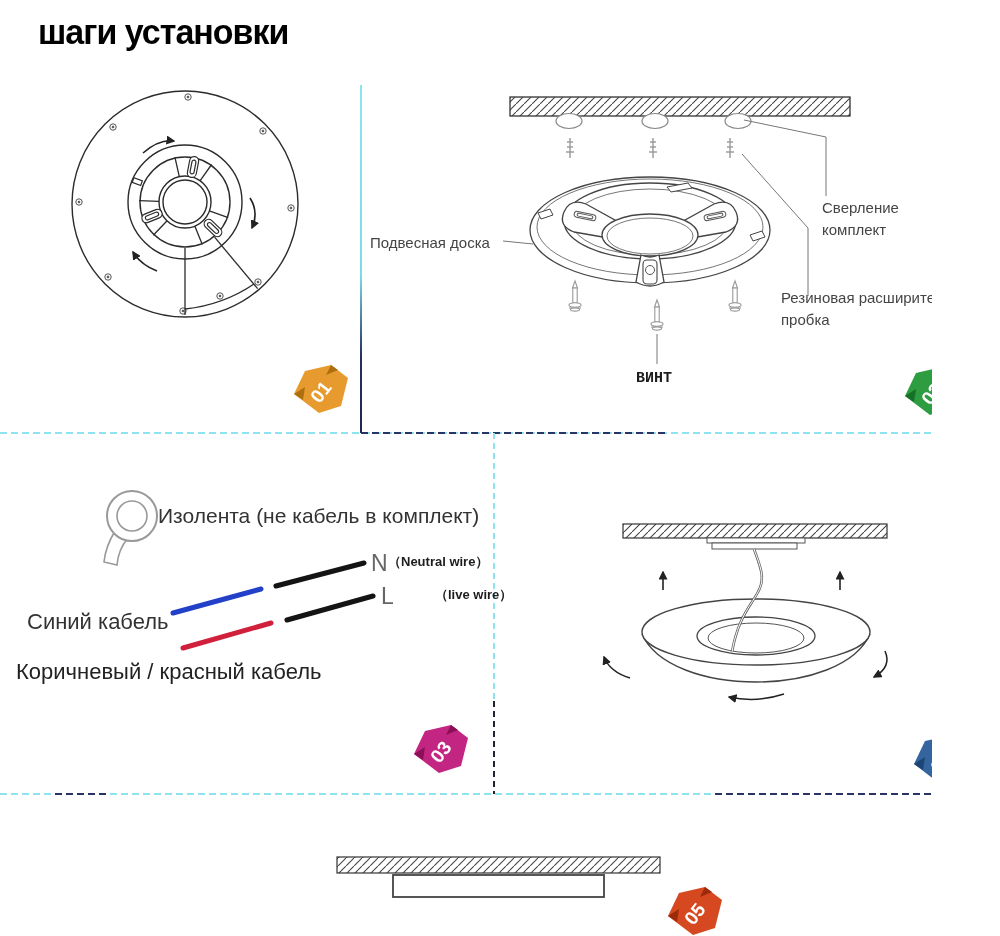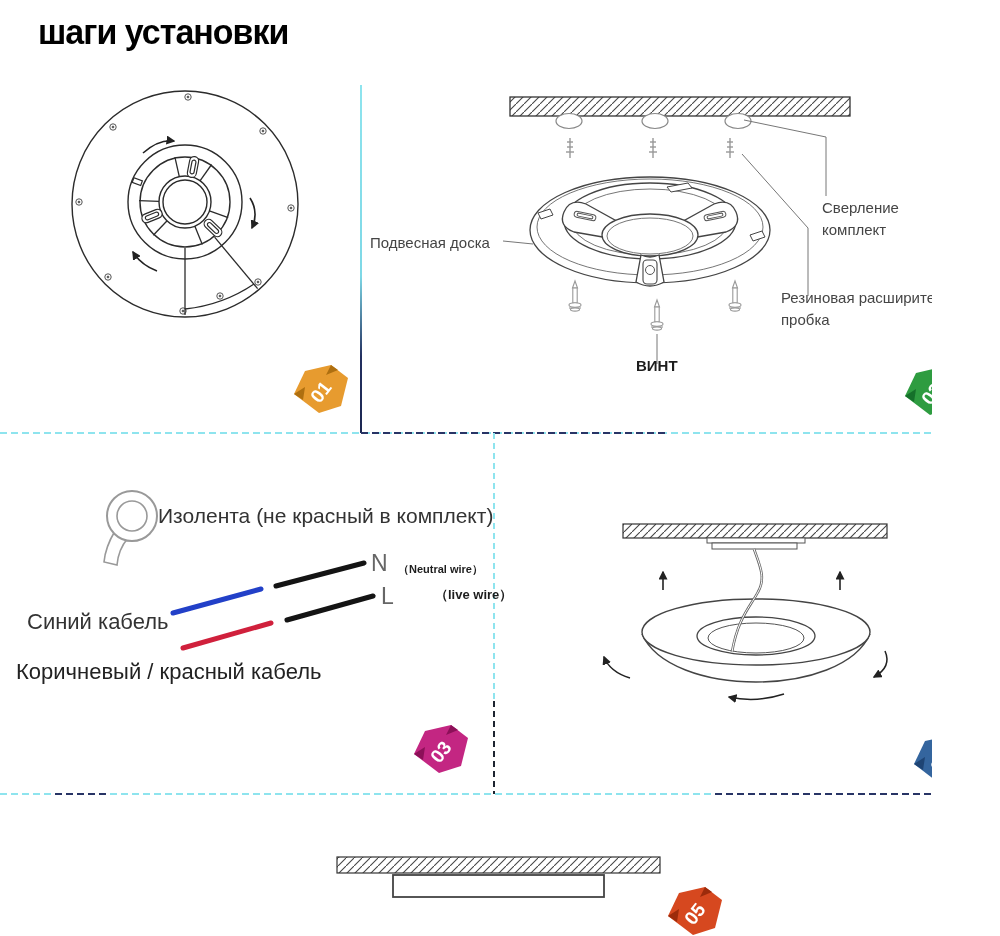--- a/index.html
+++ b/index.html
@@ -205,40 +205,40 @@
           <ellipse cx="235" cy="217" rx="6" ry="2.2"></ellipse>
           <line x1="229" y1="220" x2="241" y2="220"></line>
           <ellipse cx="235" cy="221.5" rx="4.5" ry="1.6"></ellipse>
         </g>
     </g>
   </svg>
 
   <div class="abs lbl" style="left:370px; top:232px;text-align:center;">Подвесная доска</div>
   <div class="abs lbl" style="left:822px; top:197px;">Сверление комплект</div>
   <div class="abs lbl" style="left:781px; top:287px; width:215px;">Резиновая расширительная пробка</div>
-  <div class="abs lbl lbl-bold" style="left:636px; top:355px; font-size:15px;">ВИНТ</div>
+  <div class="abs lbl lbl-bold" style="left:636px; top:368px; font-size:15px;font-family:Liberation Mono, monospace;">ВИНТ</div>
 
   <svg class="abs" style="left:95px; top:485px;" width="70" height="90" viewBox="0 0 70 90">
     <path d="M20,46 C14,56 10,66 9,77 L22,80 C23,68 27,60 33,53 Z" fill="#fff" stroke="#999" stroke-width="1.6"></path>
     <circle cx="37" cy="31" r="25" fill="#fff" stroke="#999" stroke-width="2"></circle>
     <circle cx="37" cy="31" r="15" fill="#fff" stroke="#999" stroke-width="1.6"></circle>
   </svg>
-  <div class="abs big-lbl" style="left:158px; top:504px;">Изолента (не красный в комплект)</div>
+  <div class="abs big-lbl" style="left:158px; top:504px;">Изолента (не кабель в комплект)</div>
 
   <svg class="abs" style="left:160px; top:545px;" width="230" height="115" viewBox="0 0 230 115">
     <g stroke-width="5" stroke-linecap="round">
       <line x1="116" y1="41" x2="204" y2="18" stroke="#141414"></line>
       <line x1="13" y1="68" x2="101" y2="44" stroke="#2240C8"></line>
       <line x1="127" y1="75" x2="213" y2="51" stroke="#141414"></line>
       <line x1="23" y1="103" x2="111" y2="78" stroke="#D0203C"></line>
     </g>
   </svg>
 
   <div class="abs" style="left:371px; top:550px; font-size:23px; color:#666;">N</div>
-  <div class="abs lbl-bold" style="left:398px; top:553px; font-size:11px;margin-top:9px;">（Neutral wire）</div>
+  <div class="abs lbl-bold" style="left:388px; top:553px; font-size:13px;">（Neutral wire）</div>
   <div class="abs" style="left:381px; top:583px; font-size:23px; color:#666;">L</div>
   <div class="abs lbl-bold" style="left:403px; top:586px; font-size:13px;margin-left:32px;">（live wire）</div>
   <div class="abs big-lbl" style="left:27px; top:609px; font-size:22px;">Синий кабель</div>
   <div class="abs" style="left:16px; top:659px; font-size:22px; color:#222;">Коричневый / красный кабель</div>
 
   <svg class="abs" style="left:560px; top:460px;" width="420" height="260" viewBox="0 0 420 260">
     <defs>
       <pattern id="hp4" width="8" height="8" patternUnits="userSpaceOnUse">
         <path d="M-1,9 L9,-1" stroke="#444" stroke-width="1.1"></path>
       </pattern>

